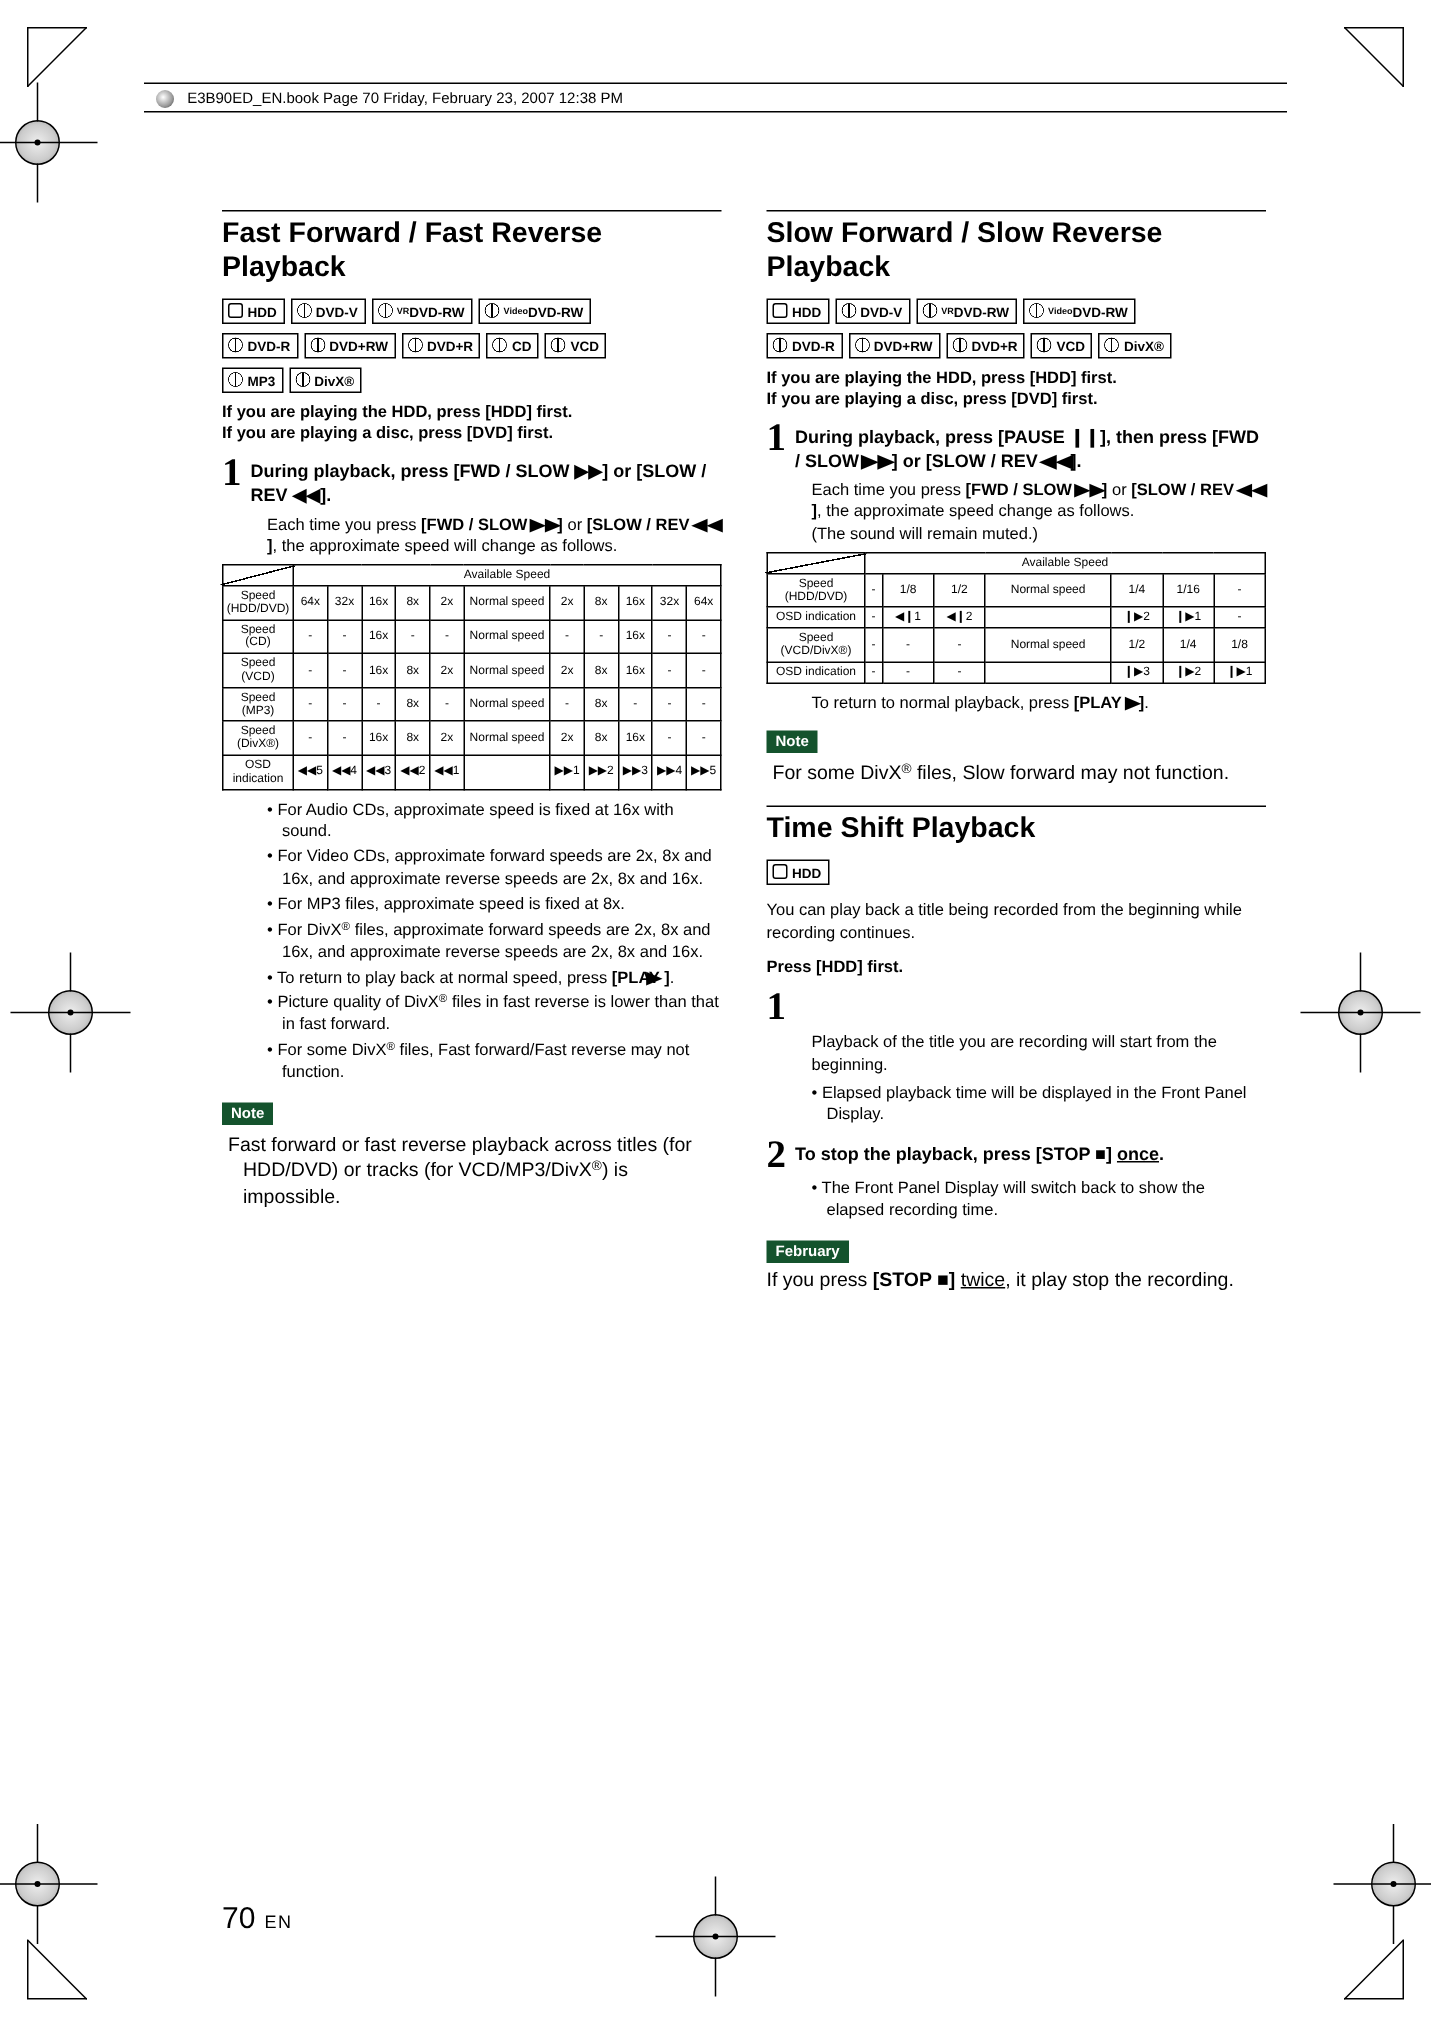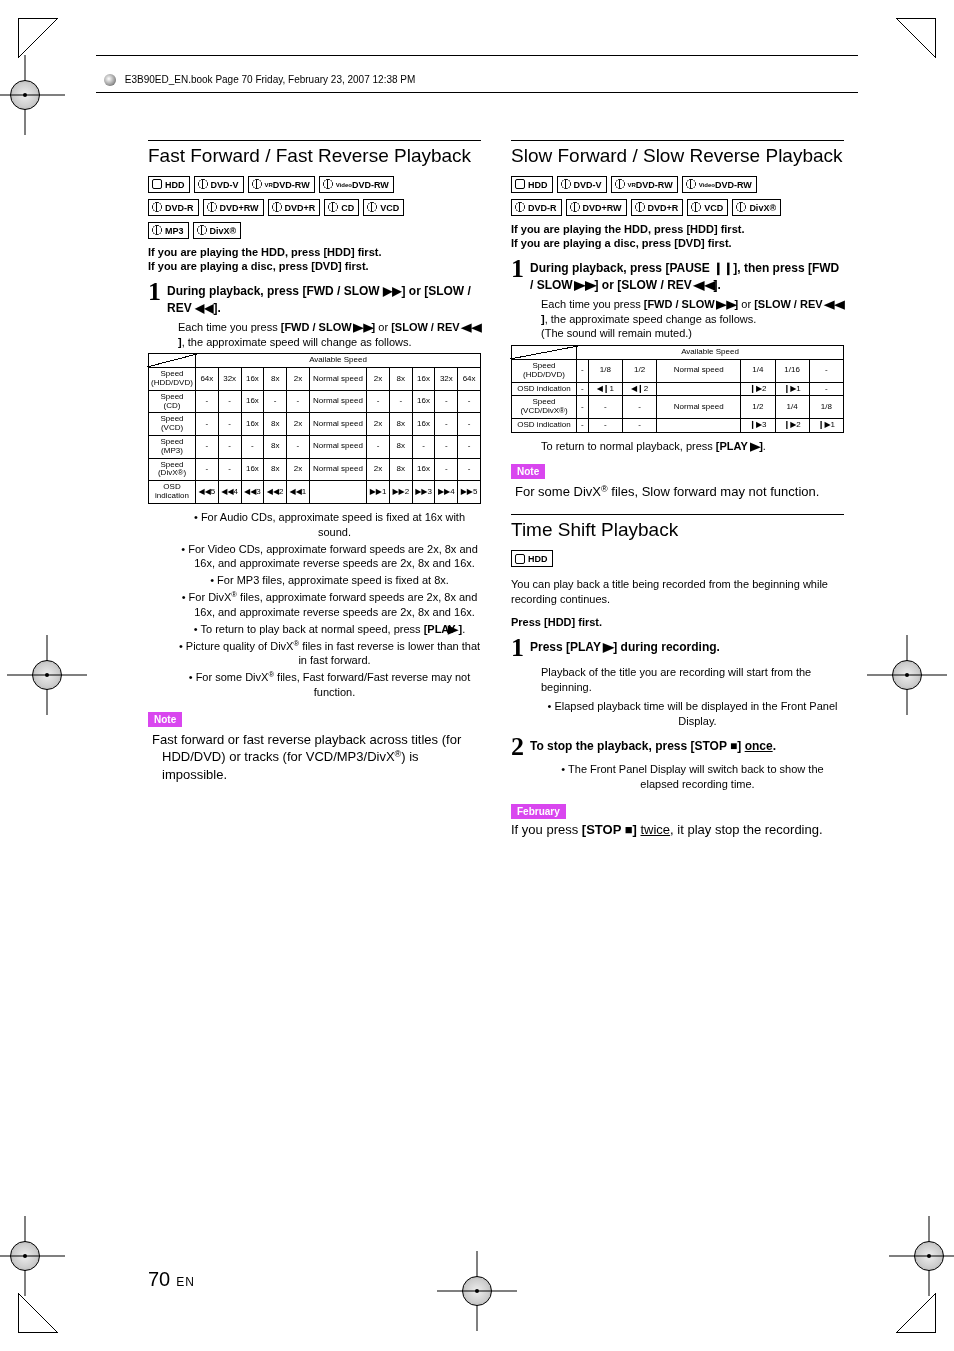--- a/index.html
+++ b/index.html
@@ -45,41 +45,41 @@
   }
   .header-bar {
     position: absolute;
     top: 55px;
     left: 96px;
     right: 96px;
     height: 20px;
     border-top: 1px solid #000;
     border-bottom: 1px solid #000;
     font-size: 10px;
-    padding: 18px 8px;
+    padding: 4px 8px;
     box-sizing: border-box;
   }
   .header-bar .bullet {
     display:inline-block; width:12px; height:12px; border-radius:50%;
     background: radial-gradient(circle at 40% 40%, #fff 0%, #999 60%, #333 100%);
     vertical-align: middle; margin-right: 6px;
   }
   .columns {
     position: absolute;
     top: 140px;
     left: 148px;
     right: 110px;
     display: flex;
     gap: 30px;
   }
   .col { flex: 1; min-width: 0; }
   hr.sep { border: none; border-top: 1px solid #000; margin: 0 0 4px; }
   h2.section {
     font-size: 19px;
-    font-weight: normal;
+    font-weight: bold;
     margin: 0 0 8px;
     line-height: 1.2;
   }
   .badges { display: flex; flex-wrap: wrap; gap: 4px; margin-bottom: 6px; }
   .badge {
     border: 1px solid #000;
     font-size: 9px;
     font-weight: bold;
     padding: 2px 4px 1px 16px;
     position: relative;
@@ -122,25 +122,25 @@
     line-height: 1.1;
   }
   table.spd th { font-weight: normal; }
   .diag { position: relative; }
   .diag::after {
     content:""; position:absolute; left:-2px; right:-2px; top:0; bottom:0;
     background: linear-gradient(to bottom right, transparent calc(50% - 0.5px), #000 calc(50% - 0.5px), #000 calc(50% + 0.5px), transparent calc(50% + 0.5px));
     pointer-events:none;
   }
   ul.bul { margin: 2px 0 6px 30px; padding: 0; font-size: 11px; line-height: 1.35; }
-  ul.bul li { list-style: none; text-indent: -10px; padding-left: 10px; margin-bottom: 2px; text-align: center; }
+  ul.bul li { list-style: none; text-indent: -10px; padding-left: 10px; margin-bottom: 2px; }
   ul.bul li::before { content: "• "; }
   .tag {
     display: inline-block;
-    background: #d946ef;
+    background: #14532d;
     color: #fff;
     font-size: 10px;
     font-weight: bold;
     padding: 2px 6px;
     margin: 6px 0 2px;
   }
   .note-body { font-size: 13px; line-height: 1.35; }
   .note-body li { list-style: none; text-indent: -10px; padding-left: 10px; margin-bottom: 2px; }
   .note-body ul { margin:2px 0; padding:0 0 0 4px; }
   .page-num {
@@ -449,21 +449,20 @@
       <hr class="sep" style="margin-top:14px">
       <h2 class="section">Time Shift Playback</h2>
       <div class="badges">
         <span class="badge hdd"><span>HDD</span></span>
       </div>
       <div style="font-size:11px; line-height:1.35; margin:10px 0 8px">You can play back a title being recorded from the beginning while recording continues.</div>
       <div class="bold-intro">Press [HDD] first.</div>
 
       <div class="step">
         <div class="step-num">1</div>
-        <div class="step-body">Press [PLAY <span class="sym">▶</span>] during recording.</div>
       </div>
       <div class="step-sub">Playback of the title you are recording will start from the beginning.</div>
       <ul class="bul" style="margin-top:0">
           <li>Elapsed playback time will be displayed in the Front Panel Display.</li>
         </ul>
 
       <div class="step">
         <div class="step-num">2</div>
         <div class="step-body">To stop the playback, press [STOP ■] <span class="u">once</span><span>.</span></div>
       </div>

